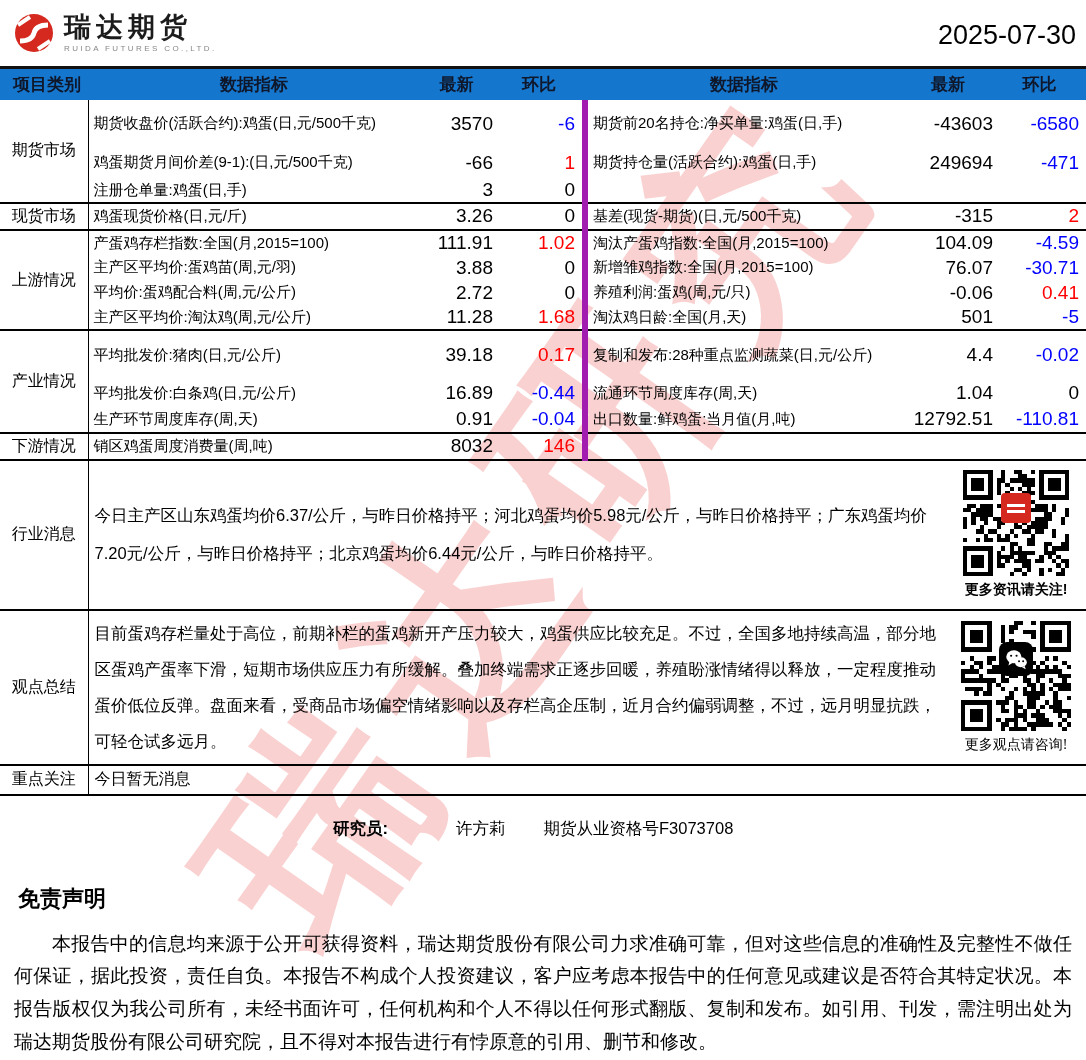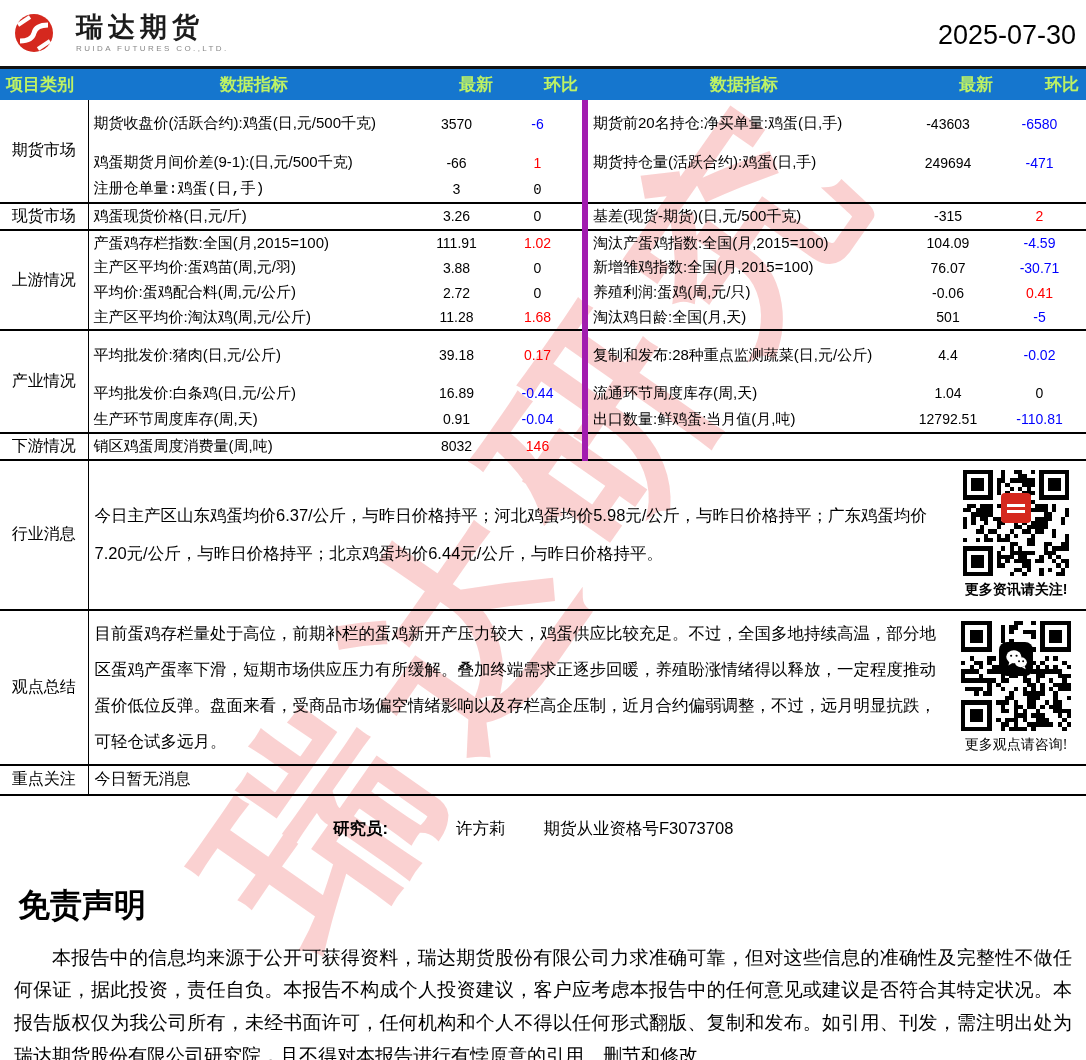--- a/index.html
+++ b/index.html
@@ -11,37 +11,37 @@
   .watermark{
     position:absolute; left:-40px; top:140px; width:1160px; height:760px;
     display:flex; align-items:center; justify-content:center;
     transform:rotate(-55deg); pointer-events:none; z-index:0;
     font-size:215px; font-weight:bold; letter-spacing:28px;
     color:rgba(238,112,112,0.32); white-space:nowrap;
   }
   .content{ position:relative; z-index:1; }
   
   .pagehead{ height:66px; position:relative; }
-  .brand{ position:absolute; left:10px; top:9px; display:flex; align-items:center; gap:18px; }
+  .brand{ position:absolute; left:10px; top:9px; display:flex; align-items:center; gap:6px; }
   .brand-icon{ width:48px; height:48px; }
   .brand-name{ font-size:27px; font-weight:bold; color:#1c1c1c; letter-spacing:5px; line-height:1.1; }
   .brand-sub{ font-size:8px; color:#888; letter-spacing:2.4px; margin-top:1px; }
   .report-title{ position:absolute; left:0; right:0; top:8px; text-align:center; font-size:42px; font-weight:bold; }
   .report-date{ position:absolute; right:10px; top:20px; font-size:27px; }
   
   table.main{ width:1086px; border-collapse:collapse; table-layout:fixed; border-top:3px solid #111; }
-  tr.head th{ background:#1576CE; color:#bef264; font-size:17px; font-weight:bold; height:32px; }
+  tr.head th{ background:#1576CE; color:#0f172a; font-size:17px; font-weight:bold; height:32px;text-align:center; }
   th.h-cat{ text-align:left; padding-left:6px; }
   th.h-ind{ text-align:center; }
   th.h-val,th.h-chg{ text-align:right; padding-right:7px; }
   td{ vertical-align:middle; }
   td.cat{ text-align:center; font-size:16px; border-right:1.5px solid #000; padding:2px; }
   td.ind{ font-size:15px; padding:2px 2px 2px 5px; line-height:1.35; }
   td.mid{ border-left:6px solid #a21caf; }
-  td.val,td.chg{ font-size:14px; text-align:center; padding-right:7px; }
+  td.val,td.chg{ font-size:19px; text-align:right; padding-right:7px; }
   td[data-color="red"]{ color:#FF0000; }
   td[data-color="blue"]{ color:#0000FF; }
   td[data-color="black"]{ color:#000; }
   tr.secline td{ border-top:2.5px solid #000; }
   tr.lastline td{ border-bottom:2.5px solid #000; }
   
   .textflex{ display:flex; align-items:center; padding:4px 6px 4px 6px; gap:8px; }
   .sect-text{ flex:1 1 auto; font-size:16.5px; line-height:2.25; }
   .sect-text.tight{ line-height:2.2; }
   .qrblock{ flex:0 0 128px; display:flex; flex-direction:column; align-items:center; }
@@ -56,21 +56,21 @@
   .qrcap1{ font-size:14px; margin-top:5px; font-weight:bold; }
   .qrcap2{ font-size:14px; margin-top:5px; font-family:"Liberation Serif", serif; }
   td.focus-text{ font-size:16px; padding-left:6px; }
   
   .note{ font-size:15px; padding:8px 0 0 5px; }
   .researcher{ display:flex; align-items:baseline; margin:22px 0 0 333px; font-size:16.5px; }
   .researcher .lbl{ font-weight:bold; }
   .researcher .name{ margin-left:68px; }
   .researcher .cert1{ margin-left:38px; }
   .researcher .cert2{ margin-left:32px; }
-  .disc-title{ font-size:32px; font-weight:bold; margin:44px 0 4px 18px; }
+  .disc-title{ font-size:22px; font-weight:bold; margin:44px 0 4px 18px; }
   .disc-body{ margin:14px 14px 0 14px; font-size:19px; line-height:1.72; text-indent:2em; text-align:justify; }
 </style>
 </head>
 <body>
 
 <div class="watermark">瑞达研究</div>
 
 <div class="content">
 
   <div class="pagehead">
@@ -123,21 +123,21 @@
           <td class="chg" data-color="blue">-6580</td>
         </tr>
         <tr style="height: 30px;">
           <td class="ind">鸡蛋期货月间价差(9-1):(日,元/500千克)</td>
           <td class="val">-66</td>
           <td class="chg" data-color="red">1</td>
           <td class="ind mid">期货持仓量(活跃合约):鸡蛋(日,手)</td>
           <td class="val">249694</td>
           <td class="chg" data-color="blue">-471</td>
         </tr>
-        <tr style="height: 22px; font-family: Liberation Mono, monospace;">
+        <tr style="height: 22px;">
           <td class="ind">注册仓单量:鸡蛋(日,手)</td>
           <td class="val">3</td>
           <td class="chg" data-color="black">0</td>
           <td class="ind mid"></td>
           <td class="val"></td>
           <td class="chg" data-color="black"></td>
         </tr>
         <tr class="secline" style="height: 26px;">
           <td class="cat" rowspan="1">现货市场</td>
           <td class="ind">鸡蛋现货价格(日,元/斤)</td>

